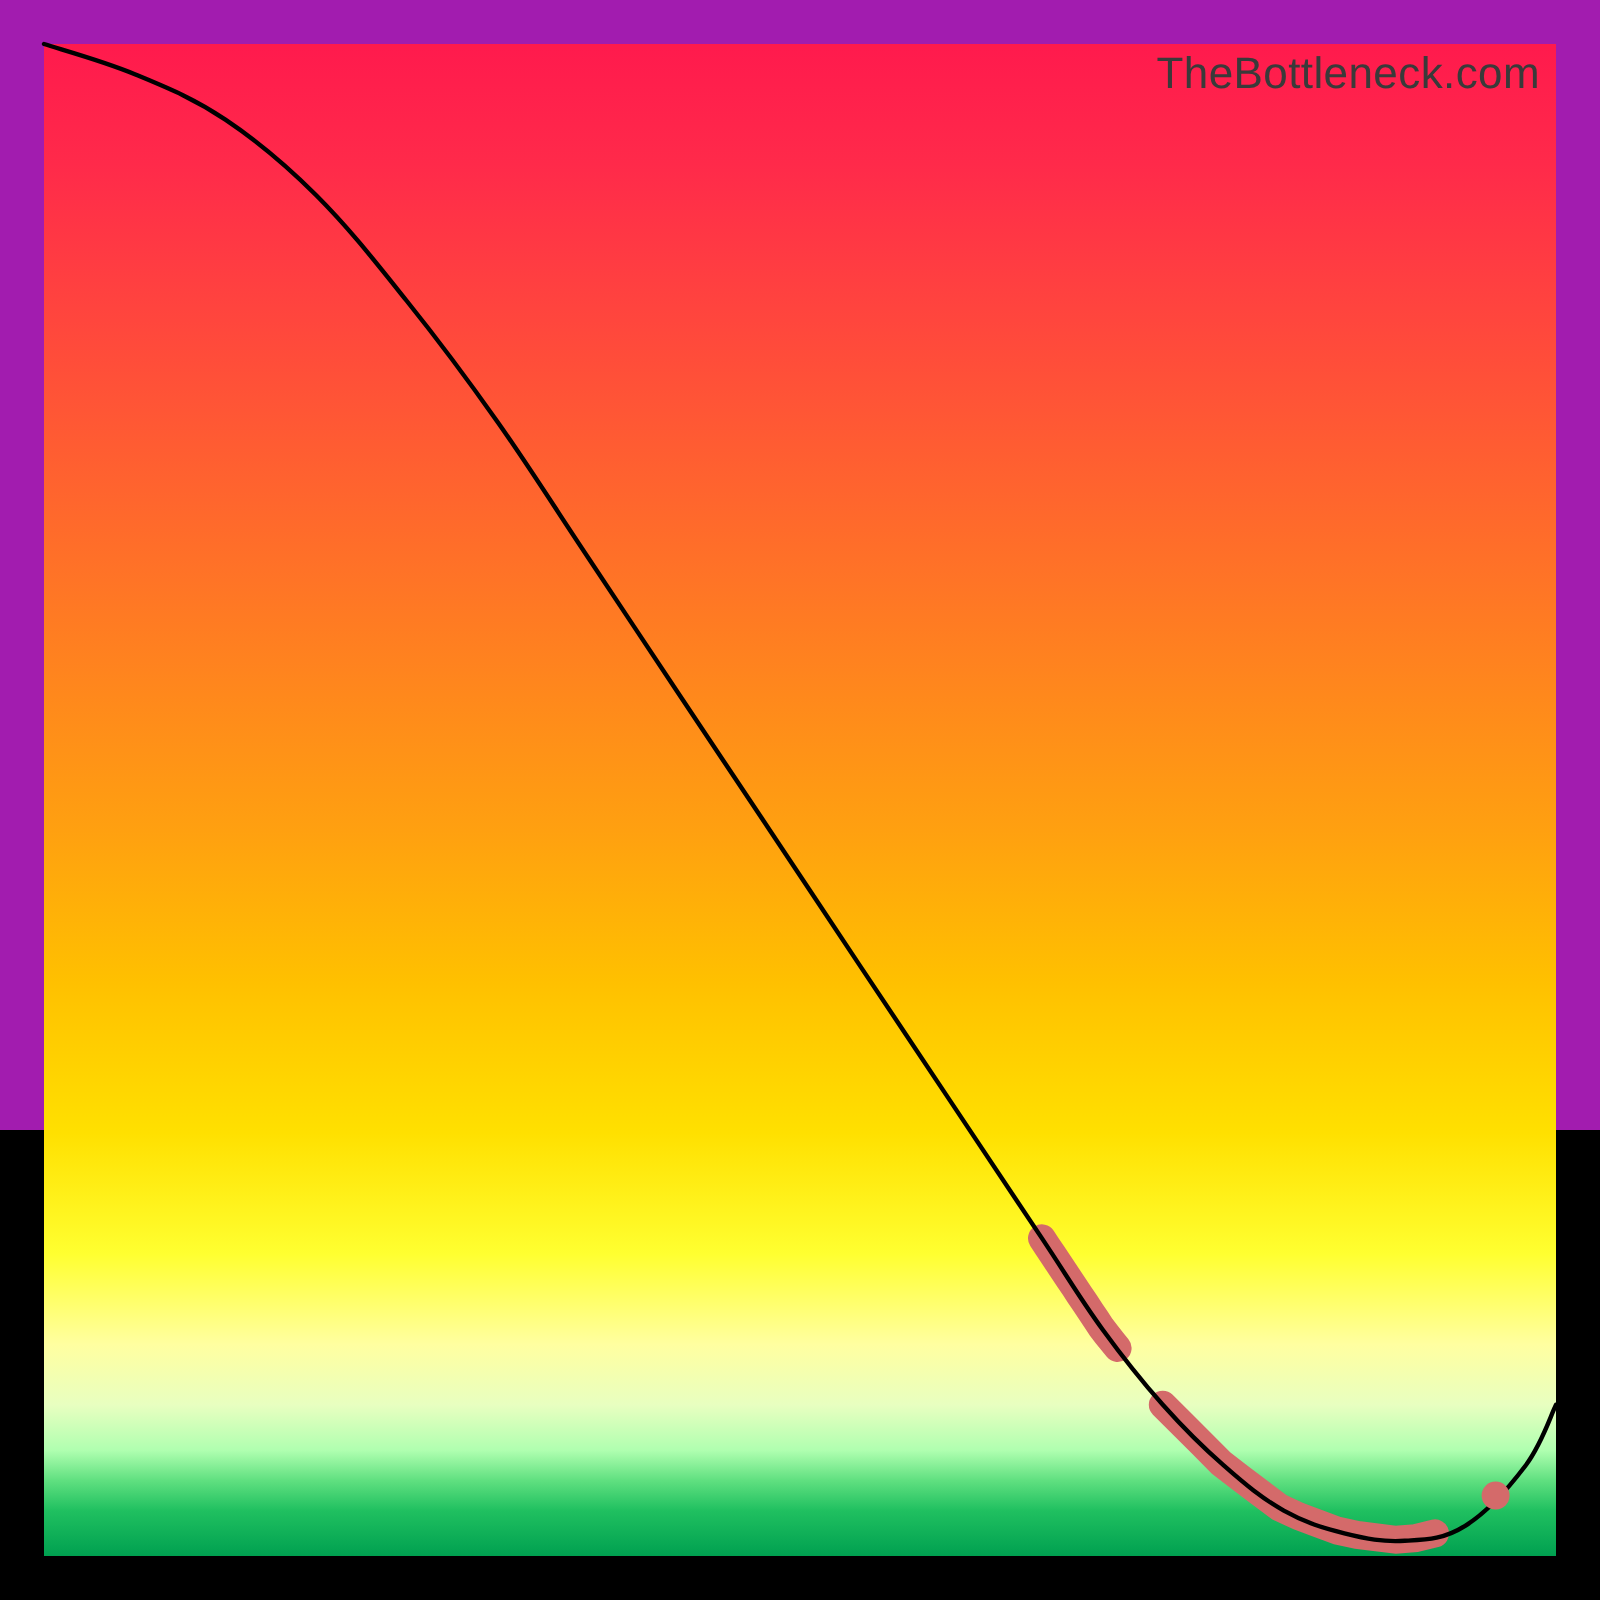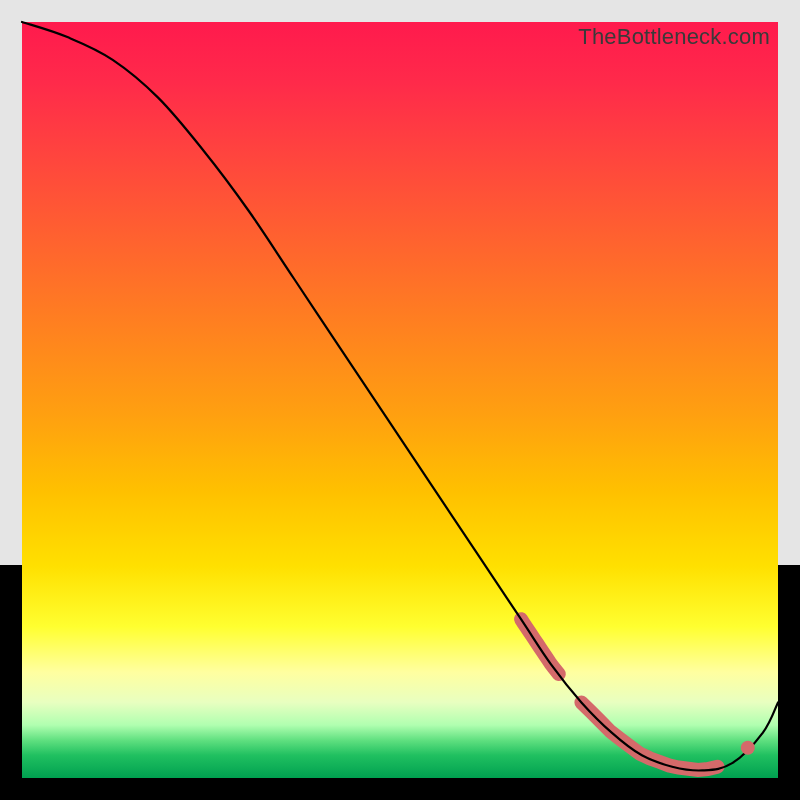--- a/index.html
+++ b/index.html
@@ -8,21 +8,21 @@
     width: 800px;
     height: 800px;
     background: #000;
     font-family: Arial, Helvetica, sans-serif;
     overflow: hidden;
   }
   .frame {
     position: relative;
     width: 800px;
     height: 565px;
-    background: #e5e5e5;
+    background: #a21caf;
   }
   .plot {
     position: absolute;
     left: 22px;
     top: 22px;
     width: 756px;
     height: 756px;
     background: linear-gradient(to bottom,
       #ff1a4d 0%,
       #ff2a4a 8%,

